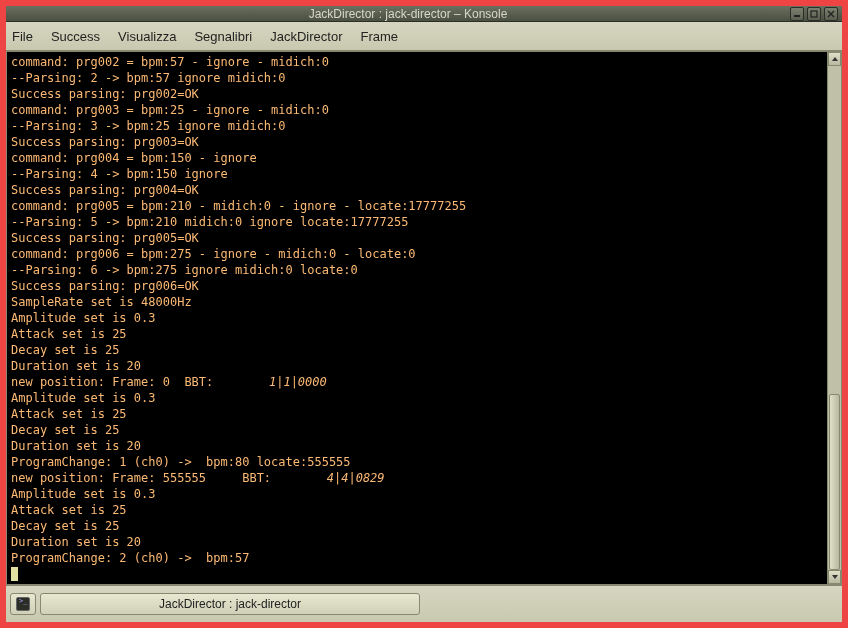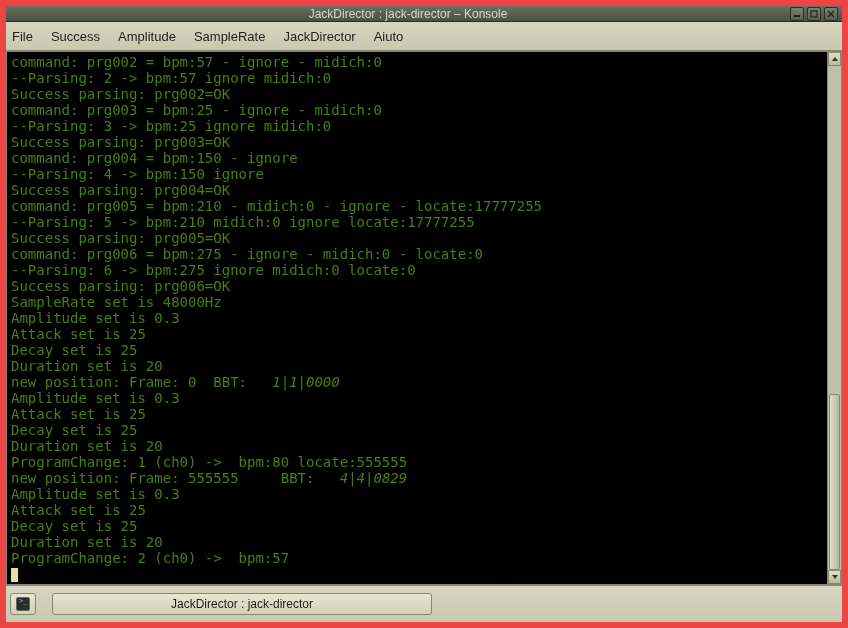--- a/index.html
+++ b/index.html
@@ -64,30 +64,30 @@
     .terminal-wrap {
       flex: 1;
       display: flex;
       background: #000;
       border: 1px solid #888870;
       margin: 0;
     }
     .terminal {
       flex: 1;
       background: #000;
-      color: #4d7c0f;
+      color: #fdba74;
       font-family: "DejaVu Sans Mono", "Liberation Mono", monospace;
-      font-size: 14px;
+      font-size: 12px;
       line-height: 16px;
       padding: 2px 4px;
       white-space: pre;
       overflow: hidden;
     }
     .terminal-line { display: block; }
-    .bbt-italic { font-style: italic; }
+    .bbt-italic { font-style: italic; margin-left: 34px; }
     .cursor-block {
       display: inline-block;
       width: 7px;
       height: 14px;
       background: #e0e0a0;
       vertical-align: text-bottom;
     }
     .scrollbar {
       width: 14px;
       background: #d6d6c0;
@@ -119,21 +119,21 @@
       background: linear-gradient(to right, #e0e0c8, #b8b8a0);
       border: 1px solid #888870;
       border-radius: 2px;
     }
     .taskbar {
       height: 45px;
       background: linear-gradient(to bottom, #d6d6c0 0%, #c9c9b0 100%);
       display: flex;
       align-items: center;
       padding: 2px 4px;
-      gap: 16px;
+      gap: 4px;
       border-top: 1px solid #888870;
     }
     .tab-button {
       display: flex;
       align-items: center;
       gap: 8px;
       padding: 3px 10px;
       background: linear-gradient(to bottom, #e8e8d0, #d0d0b8);
       border: 1px solid #888870;
       border-radius: 3px;
@@ -184,24 +184,24 @@
         <svg viewBox="0 0 8 8">
             <path d="M1 1 L7 7 M7 1 L1 7" stroke="#222" stroke-width="1.4"></path>
           </svg>
       </div>
     </div>
   </div>
 
   <div class="menubar">
     <span class="menu-item">File</span>
     <span class="menu-item">Success</span>
-    <span class="menu-item">Amplitude</span>
-    <span class="menu-item">SampleRate</span>
+    <span class="menu-item">Visualizza</span>
+    <span class="menu-item">Segnalibri</span>
     <span class="menu-item">JackDirector</span>
-    <span class="menu-item">Aiuto</span>
+    <span class="menu-item">Frame</span>
   </div>
 
   <div class="terminal-wrap">
     <div class="terminal" id="terminal"><span class="terminal-line">command: prg002 = bpm:57 - ignore - midich:0</span><span class="terminal-line">--Parsing: 2 -&gt; bpm:57 ignore midich:0</span><span class="terminal-line">Success parsing: prg002=OK</span><span class="terminal-line">command: prg003 = bpm:25 - ignore - midich:0</span><span class="terminal-line">--Parsing: 3 -&gt; bpm:25 ignore midich:0</span><span class="terminal-line">Success parsing: prg003=OK</span><span class="terminal-line">command: prg004 = bpm:150 - ignore</span><span class="terminal-line">--Parsing: 4 -&gt; bpm:150 ignore</span><span class="terminal-line">Success parsing: prg004=OK</span><span class="terminal-line">command: prg005 = bpm:210 - midich:0 - ignore - locate:17777255</span><span class="terminal-line">--Parsing: 5 -&gt; bpm:210 midich:0 ignore locate:17777255</span><span class="terminal-line">Success parsing: prg005=OK</span><span class="terminal-line">command: prg006 = bpm:275 - ignore - midich:0 - locate:0</span><span class="terminal-line">--Parsing: 6 -&gt; bpm:275 ignore midich:0 locate:0</span><span class="terminal-line">Success parsing: prg006=OK</span><span class="terminal-line">SampleRate set is 48000Hz</span><span class="terminal-line">Amplitude set is 0.3</span><span class="terminal-line">Attack set is 25</span><span class="terminal-line">Decay set is 25</span><span class="terminal-line">Duration set is 20</span><span class="terminal-line">new position: Frame: 0  BBT:   <span class="bbt-italic">1|1|0000</span></span><span class="terminal-line">Amplitude set is 0.3</span><span class="terminal-line">Attack set is 25</span><span class="terminal-line">Decay set is 25</span><span class="terminal-line">Duration set is 20</span><span class="terminal-line">ProgramChange: 1 (ch0) -&gt;  bpm:80 locate:555555</span><span class="terminal-line">new position: Frame: 555555     BBT:   <span class="bbt-italic">4|4|0829</span></span><span class="terminal-line">Amplitude set is 0.3</span><span class="terminal-line">Attack set is 25</span><span class="terminal-line">Decay set is 25</span><span class="terminal-line">Duration set is 20</span><span class="terminal-line">ProgramChange: 2 (ch0) -&gt;  bpm:57</span><span class="terminal-line"><span class="cursor-block"></span></span></div>
     <div class="scrollbar">
       <div class="scroll-btn">
         <svg viewBox="0 0 8 8">
             <path d="M4 2 L7 6 L1 6 Z" fill="#333"></path>
           </svg>
       </div>

